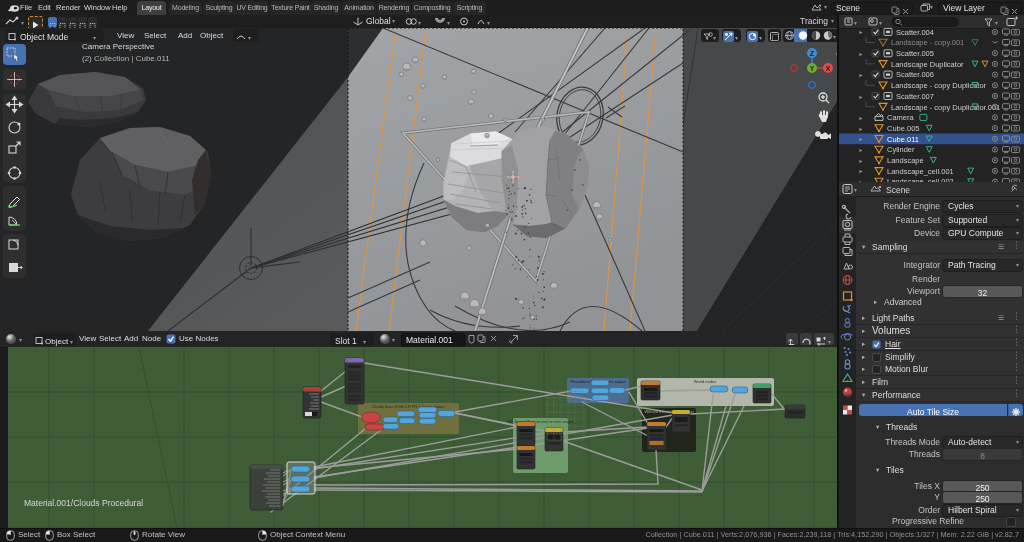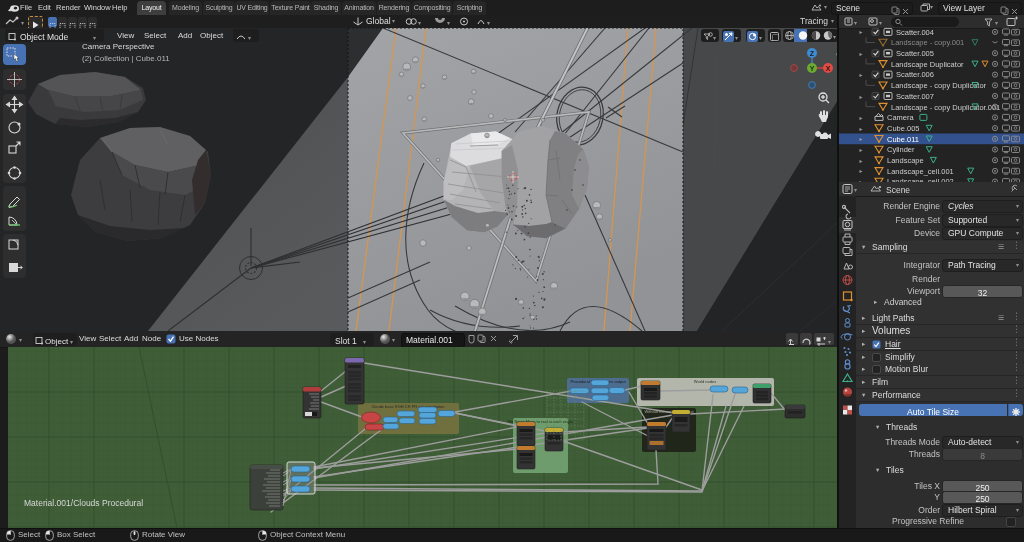--- a/index.html
+++ b/index.html
@@ -839,20 +839,21 @@
         <line x1="4.5" y1="1" x2="4.5" y2="5" stroke="#b0b0b0" stroke-width="0.7"></line>
         <rect x="3.6" y="1.5" width="1.8" height="3.5" rx="0.9" fill="#e8e8e8"></rect>
       </svg>
       <span class="abs" style="left:142px;top:0;font-size:8px;color:#c0c0c0;line-height:14px;">Rotate View</span>
       <svg class="abs" style="left:258px;top:2px" width="9" height="11">
         <rect x="0.7" y="0.7" width="7.6" height="9.6" rx="3.5" fill="none" stroke="#b0b0b0" stroke-width="0.9"></rect>
         <line x1="4.5" y1="1" x2="4.5" y2="5" stroke="#b0b0b0" stroke-width="0.7"></line>
         <path d="M8.2,4.5 l0,-1 a3.5,3 0 0,0 -3.5,-2.8 l0,3.8 z" fill="#e8e8e8"></path>
       </svg>
       <span class="abs" style="left:270px;top:0;font-size:8px;color:#c0c0c0;line-height:14px;">Object Context Menu</span>
+      <span class="abs" style="right:5px;top:0;font-size:7.3px;color:#909090;line-height:14px;">Collection | Cube.011 | Verts:2,076,936 | Faces:2,239,118 | Tris:4,152,290 | Objects:1/327 | Mem: 2.22 GiB | v2.82.7</span>
     </div>
 
 <div class="abs" style="left:837px;top:15px;width:2px;height:513px;background:#101010;"></div>
 <div class="abs" id="outliner" style="left:839px;top:15px;width:185px;height:167px;background:#232323;overflow:hidden;">
       <div class="abs" style="left:0;top:0;width:185px;height:13px;background:#2d2d2d;border-bottom:1px solid #1a1a1a;"></div>
       <svg class="abs" style="left:0;top:0" width="185" height="13" xmlns="http://www.w3.org/2000/svg">
         <g stroke="#c0c0c0" stroke-width="1" fill="none">
           <rect x="6" y="3" width="7" height="7" rx="1"></rect>
           <line x1="8" y1="5" x2="11" y2="5"></line>
           <line x1="8" y1="7" x2="11" y2="7"></line>
@@ -1124,21 +1125,21 @@
           <rect x="4" y="209.5" width="4.5" height="4.5" fill="#c0504a"></rect>
           <rect x="8.5" y="209.5" width="4.5" height="4.5" fill="#e8e8e8"></rect>
           <rect x="4" y="214" width="4.5" height="4.5" fill="#e8e8e8"></rect>
           <rect x="8.5" y="214" width="4.5" height="4.5" fill="#c0504a"></rect>
         </g>
       </svg>
       <div class="abs" style="left:17px;top:13px;width:168px;height:334px;">
         <div class="abs" style="left:0;top:58px;width:168px;height:62px;background:#313131;"></div>
         <div class="abs" style="left:0;top:5px;width:84px;text-align:right;font-size:8.5px;color:#c3c3c3;line-height:12px;">Render Engine</div>
         <div class="abs" style="left:86px;top:5px;width:79px;height:11px;background:#282828;border:1px solid #1e1e1e;border-radius:3px;">
-          <span style="position:absolute;left:5px;top:0;font-size:8.5px;color:#e2e2e2;line-height:11px;font-style:italic;">Cycles</span>
+          <span style="position:absolute;left:5px;top:0;font-size:8.5px;color:#e2e2e2;line-height:11px;">Cycles</span>
           <span style="position:absolute;right:3px;top:0;font-size:6px;color:#909090;line-height:11px;">▾</span>
         </div>
         <div class="abs" style="left:0;top:19px;width:84px;text-align:right;font-size:8.5px;color:#c3c3c3;line-height:12px;">Feature Set</div>
         <div class="abs" style="left:86px;top:19px;width:79px;height:11px;background:#282828;border:1px solid #1e1e1e;border-radius:3px;">
           <span style="position:absolute;left:5px;top:0;font-size:8.5px;color:#e2e2e2;line-height:11px;">Supported</span>
           <span style="position:absolute;right:3px;top:0;font-size:6px;color:#909090;line-height:11px;">▾</span>
         </div>
         <div class="abs" style="left:0;top:32px;width:84px;text-align:right;font-size:8.5px;color:#c3c3c3;line-height:12px;">Device</div>
         <div class="abs" style="left:86px;top:32px;width:79px;height:11px;background:#282828;border:1px solid #1e1e1e;border-radius:3px;">
           <span style="position:absolute;left:5px;top:0;font-size:8.5px;color:#e2e2e2;line-height:11px;">GPU Compute</span>

